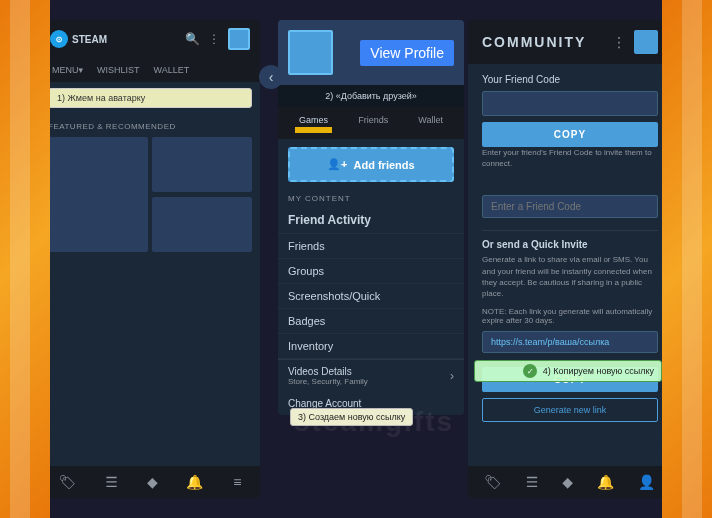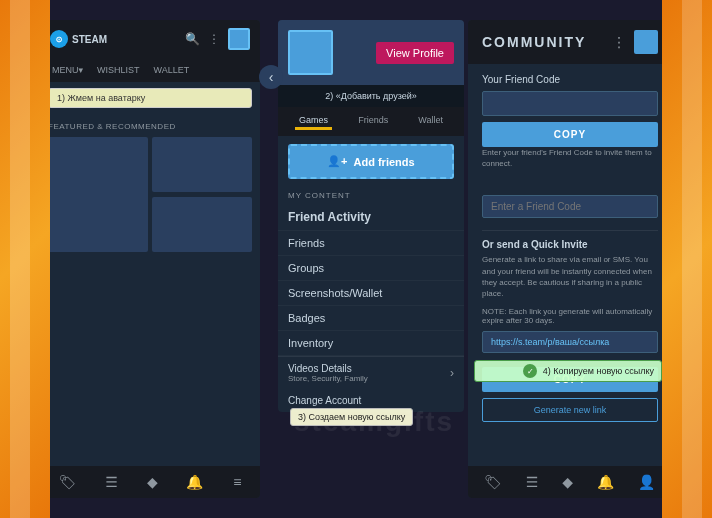--- a/index.html
+++ b/index.html
@@ -223,23 +223,23 @@
       background: #2a3f5f;
     }
     .profile-avatar {
       width: 45px;
       height: 45px;
       background: #4a9eda;
       border-radius: 2px;
       border: 2px solid #67c1f5;
     }
     .view-profile-btn {
-      background: #be185d;
+      background: #3b82f6;
       color: white;
-      font-size: 11px;
+      font-size: 14px;
       padding: 5px 10px;
       border-radius: 2px;
       cursor: pointer;
       margin-left: auto;
       white-space: nowrap;
     }
 
     .add-friends-tooltip {
       text-align: center;
       color: #c7d5e0;
@@ -253,21 +253,21 @@
       background: #171a21;
       justify-content: space-around;
       padding: 6px;
     }
     .profile-tab {
       color: #8f98a0;
       font-size: 9px;
       cursor: pointer;
       padding: 2px 4px;
     }
-    .profile-tab.active { color: #c7d5e0; border-bottom: 3px solid #eab308; }
+    .profile-tab.active { color: #c7d5e0; border-bottom: 6px solid #eab308; }
 
     .add-friends-btn {
       background: #4a9eda;
       color: white;
       font-size: 11px;
       font-weight: bold;
       padding: 9px;
       text-align: center;
       margin: 8px 10px;
       border-radius: 3px;
@@ -594,21 +594,21 @@
         <span>👤+</span>
         <span>Add friends</span>
       </div>
 
       <div class="my-content-label">MY CONTENT</div>
 
       <ul class="nav-list">
         <li class="bold">Friend Activity</li>
         <li>Friends</li>
         <li>Groups</li>
-        <li>Screenshots/Wallet</li>
+        <li>Screenshots/Quick</li>
         <li>Badges</li>
         <li>Inventory</li>
       </ul>
 
       <div class="account-details">
         <div>
           <div class="account-details-text">Videos Details</div>
           <div class="account-sub">Store, Security, Family</div>
         </div>
         <span class="account-arrow">›</span>

